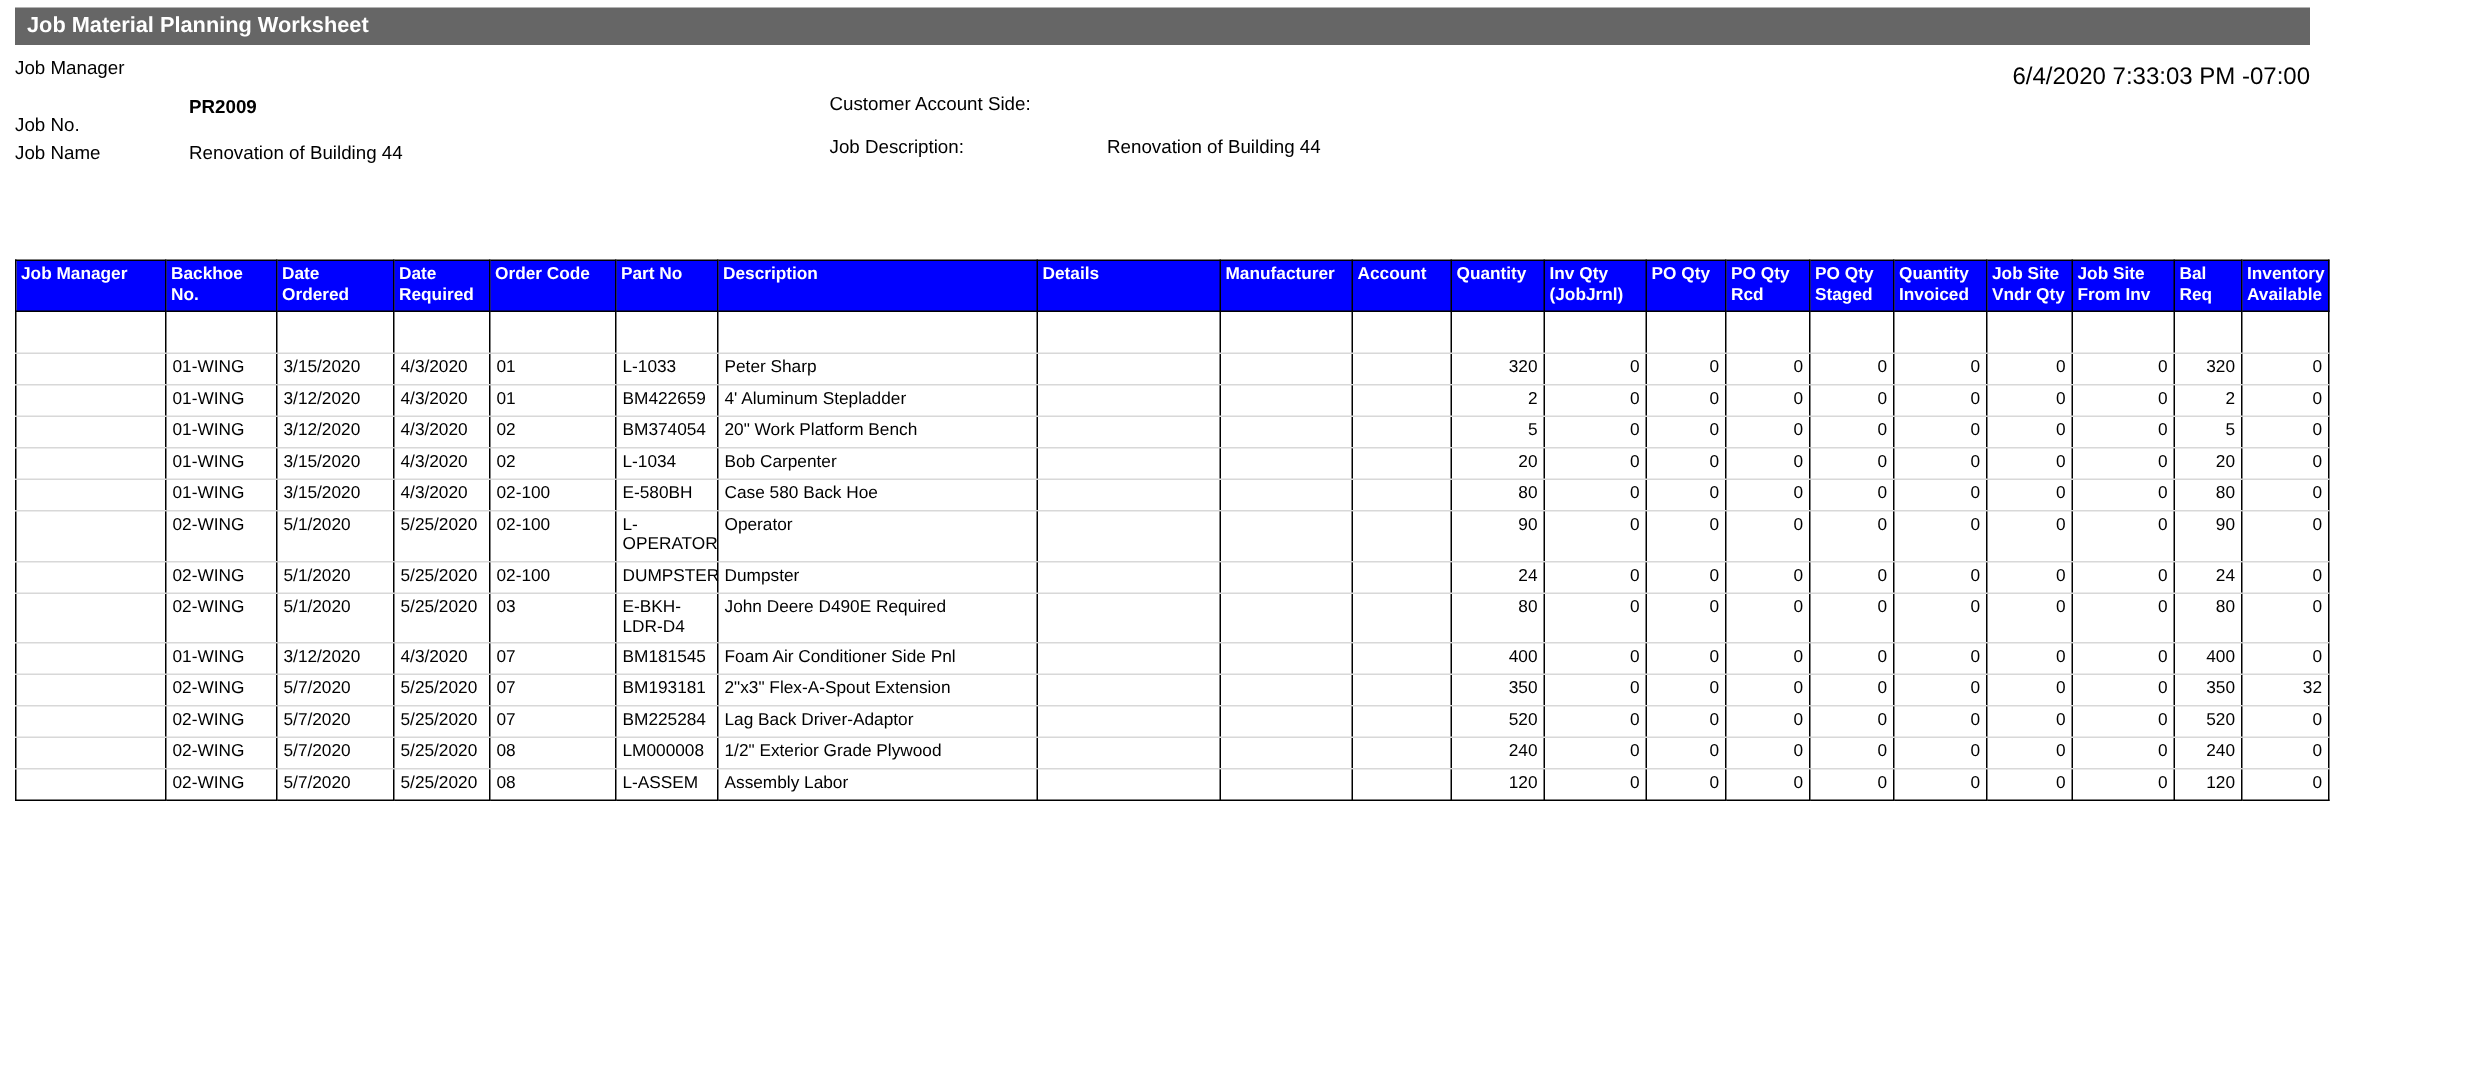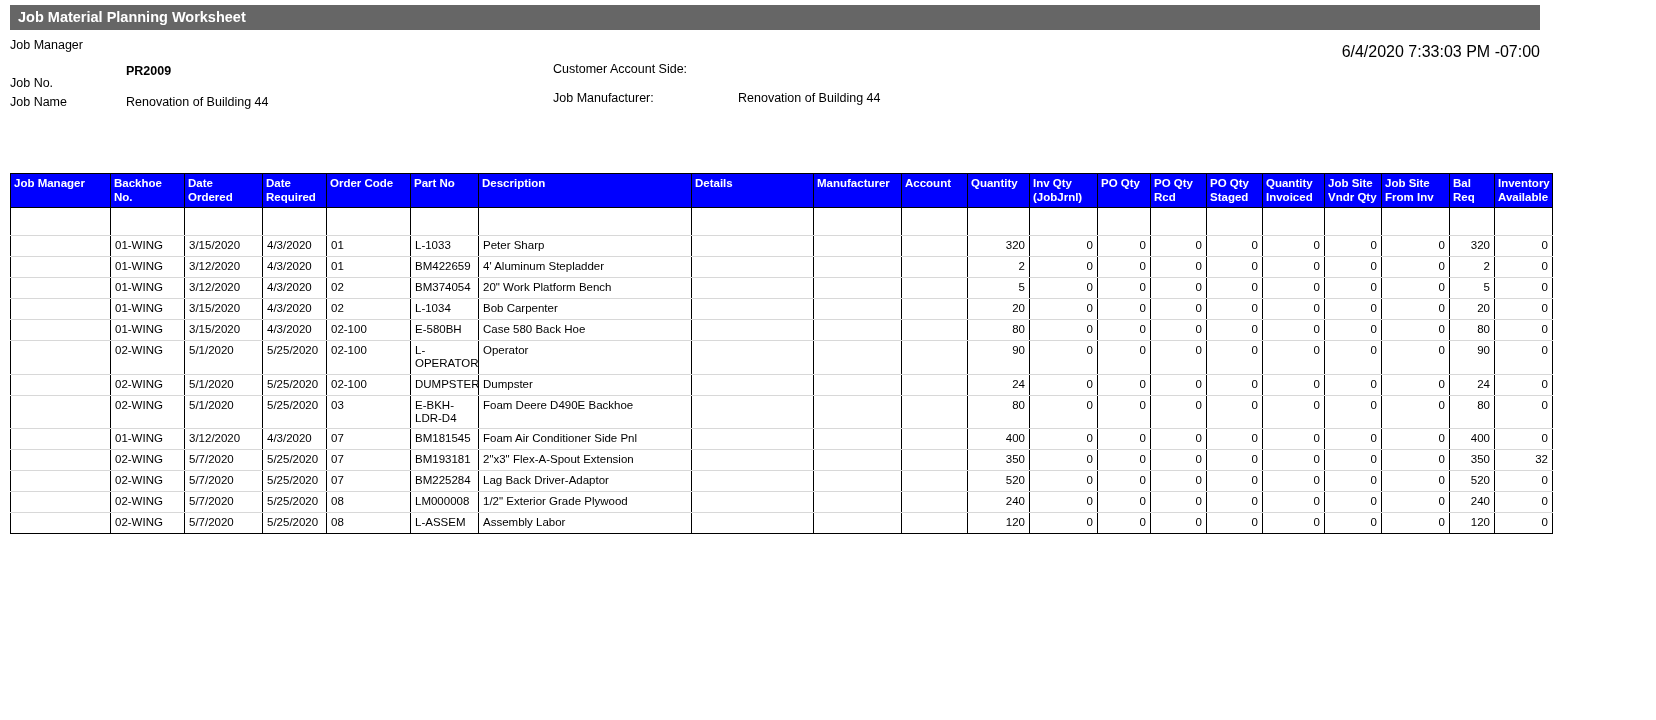--- a/index.html
+++ b/index.html
@@ -118,21 +118,21 @@
   <div class="title-bar">
     <span>Job Material Planning Worksheet</span>
   </div>
 
   <div class="hdr hdr-jobmanager">Job Manager</div>
   <div class="hdr hdr-jobno-lbl">Job No.</div>
   <div class="hdr hdr-jobno-val">PR2009</div>
   <div class="hdr hdr-jobname-lbl">Job Name</div>
   <div class="hdr hdr-jobname-val">Renovation of Building 44</div>
   <div class="hdr hdr-cust-lbl">Customer Account Side:</div>
-  <div class="hdr hdr-desc-lbl">Job Manufacturer:</div>
+  <div class="hdr hdr-desc-lbl">Job Description:</div>
   <div class="hdr hdr-desc-val">Renovation of Building 44</div>
   <div class="hdr hdr-timestamp">6/4/2020 7:33:03 PM -07:00</div>
 
   <div class="tbl-wrap">
     <table class="grid">
       <colgroup>
         <col class="c0">
           <col class="c1">
           <col class="c2">
           <col class="c3">
@@ -354,21 +354,21 @@
             <td class="num">24</td>
             <td class="num">0</td>
           </tr>
           <tr>
             <td>&nbsp;</td>
             <td>02-WING</td>
             <td>5/1/2020</td>
             <td>5/25/2020</td>
             <td>03</td>
             <td>E-BKH-LDR-D4</td>
-            <td>Foam Deere D490E Backhoe</td>
+            <td>John Deere D490E Required</td>
             <td>&nbsp;</td>
             <td>&nbsp;</td>
             <td>&nbsp;</td>
             <td class="num">80</td>
             <td class="num">0</td>
             <td class="num">0</td>
             <td class="num">0</td>
             <td class="num">0</td>
             <td class="num">0</td>
             <td class="num">0</td>

